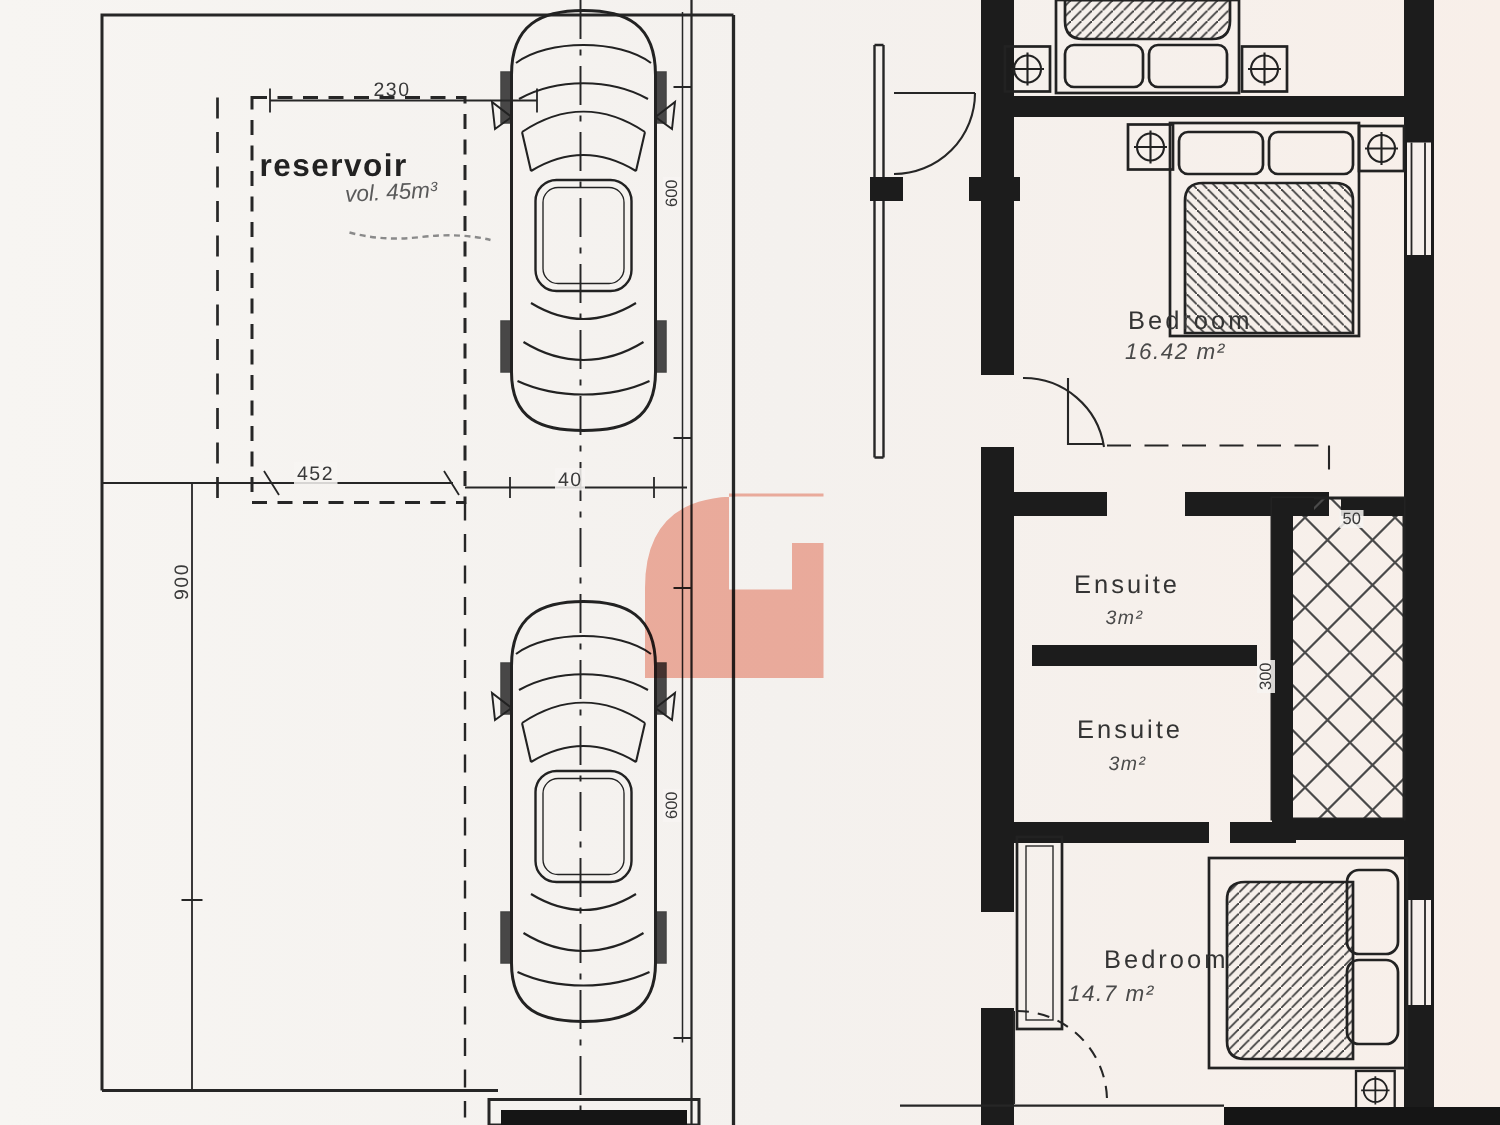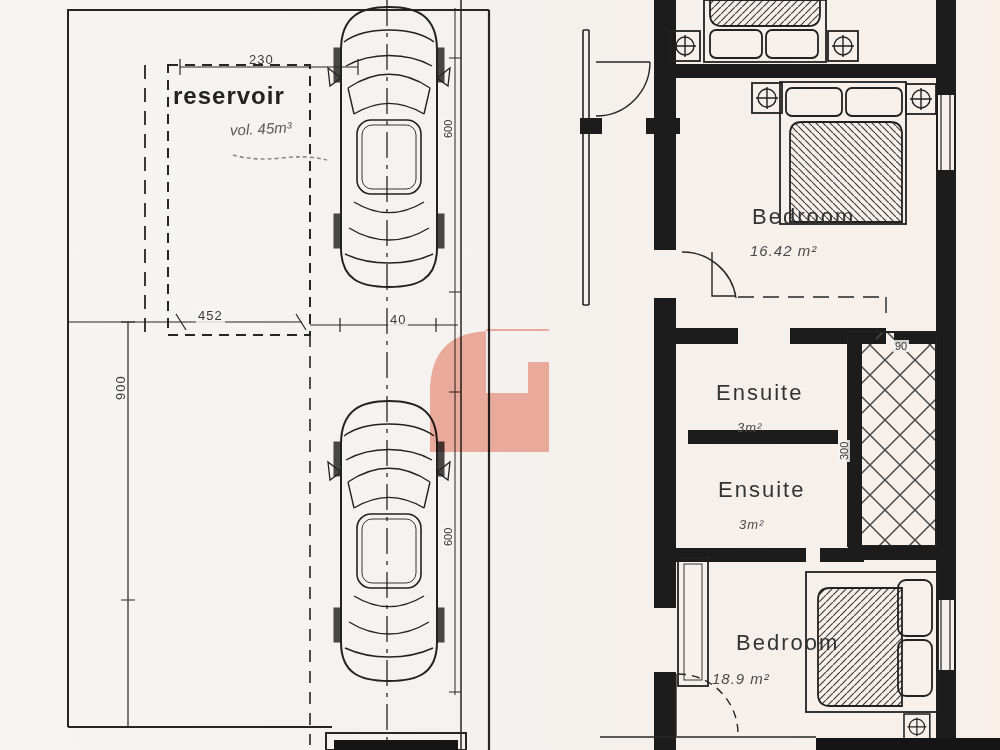--- a/index.html
+++ b/index.html
@@ -5,23 +5,23 @@
   html,body{margin:0;padding:0;background:#e9e6e2;}
   #stage{position:relative;width:1000px;height:750px;overflow:hidden;
          background:linear-gradient(90deg,#f7f5f2 0%,#f4f1ee 52%,#f8efe9 100%);
          font-family:"Liberation Sans",sans-serif;color:#2e2e2e;}
   #linework{position:absolute;left:0;top:0;z-index:1;}
   #watermark{position:absolute;left:0;top:0;z-index:2;mix-blend-mode:multiply;}
   .lbl{position:absolute;z-index:3;white-space:nowrap;color:#333;}
   .dim{font-size:13px;color:#3a3a3a;letter-spacing:1px;}
   .dim-sm{font-size:11px;color:#3a3a3a;}
   .rot{transform:rotate(-90deg);transform-origin:left top;}
-  .room-name{font-size:22px;letter-spacing:2px;color:#343434;}
-  .room-area{font-size:15px;font-style:italic;letter-spacing:1px;color:#4a4a4a;margin-top:16px;}
-  .reservoir{font-size:24px;font-weight:bold;letter-spacing:1px;color:#222;}
+  .room-name{font-size:17px;letter-spacing:2px;color:#343434;}
+  .room-area{font-size:15px;font-style:italic;letter-spacing:1px;color:#4a4a4a;}
+  .reservoir{font-size:21px;font-weight:bold;letter-spacing:1px;color:#222;margin-top:17px;}
   .volnote{font-size:15px;font-style:italic;color:#5a5a5a;transform:rotate(-3deg);}
   .halo{background:rgba(247,245,242,.85);padding:0 2px;}
 </style>
 </head>
 <body>
 
 <div id="stage">
 
   <svg id="linework" width="1000" height="750" viewBox="0 0 1000 750">
     <defs>
@@ -179,30 +179,30 @@
 
   <svg id="watermark" width="1000" height="750" viewBox="0 0 1000 750">
     <path fill-rule="evenodd" fill="#f4b4a6" d="M492,331 Q430,331 430,392 L430,452 L549,452 L549,331 Z
              M486,329 L549,329 L549,362 L528,362 L528,393 L486,393 Z"></path>
   </svg>
 
   <div class="lbl reservoir" style="left:173px;top:82px">reservoir</div>
   <div class="lbl volnote" style="left:230px;top:120px">vol. 45m³</div>
   <div class="lbl dim" style="left:249px;top:52px">230</div>
   <div class="lbl dim halo" style="left:196px;top:308px">452</div>
-  <div class="lbl dim halo" style="left:388px;top:312px">40</div>
+  <div class="lbl dim halo" style="left:370px;top:312px">40</div>
   <div class="lbl dim rot" style="left:113px;top:400px">900</div>
   <div class="lbl dim-sm rot halo" style="left:442px;top:140px">600</div>
   <div class="lbl dim-sm rot halo" style="left:442px;top:548px">600</div>
 
   <div class="lbl room-name" style="left:752px;top:204px">Bedroom</div>
   <div class="lbl room-area" style="left:750px;top:226px">16.42 m²</div>
   <div class="lbl room-name" style="left:716px;top:380px">Ensuite</div>
   <div class="lbl room-area" style="left:737px;top:404px;font-size:13px">3m²</div>
   <div class="lbl room-name" style="left:718px;top:477px">Ensuite</div>
   <div class="lbl room-area" style="left:739px;top:501px;font-size:13px">3m²</div>
   <div class="lbl room-name" style="left:736px;top:630px">Bedroom</div>
-  <div class="lbl room-area" style="left:712px;top:654px">18.9 m²</div>
-
-  <div class="lbl dim-sm halo" style="left:893px;top:340px">90</div>
+  <div class="lbl room-area" style="left:712px;top:654px">14.7 m²</div>
+
+  <div class="lbl dim-sm halo" style="left:893px;top:340px">50</div>
   <div class="lbl dim-sm rot halo" style="left:838px;top:462px">300</div>
 
 </div>
 
 </body></html>

